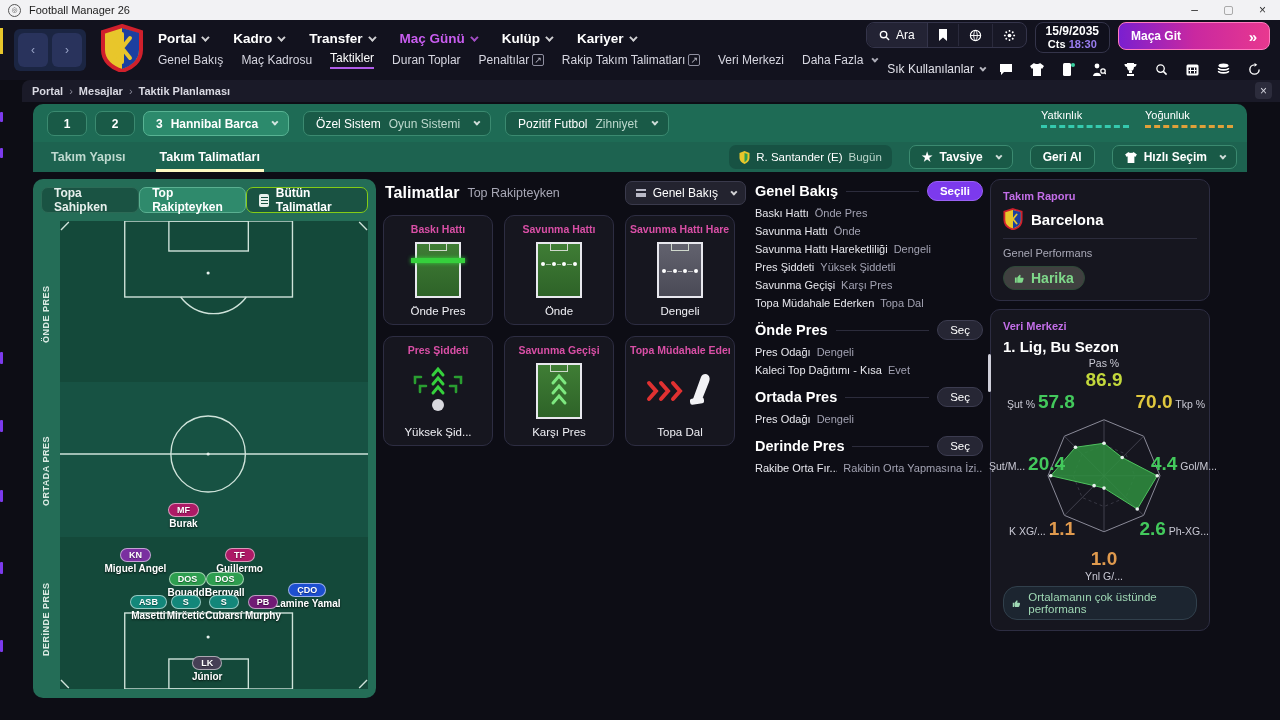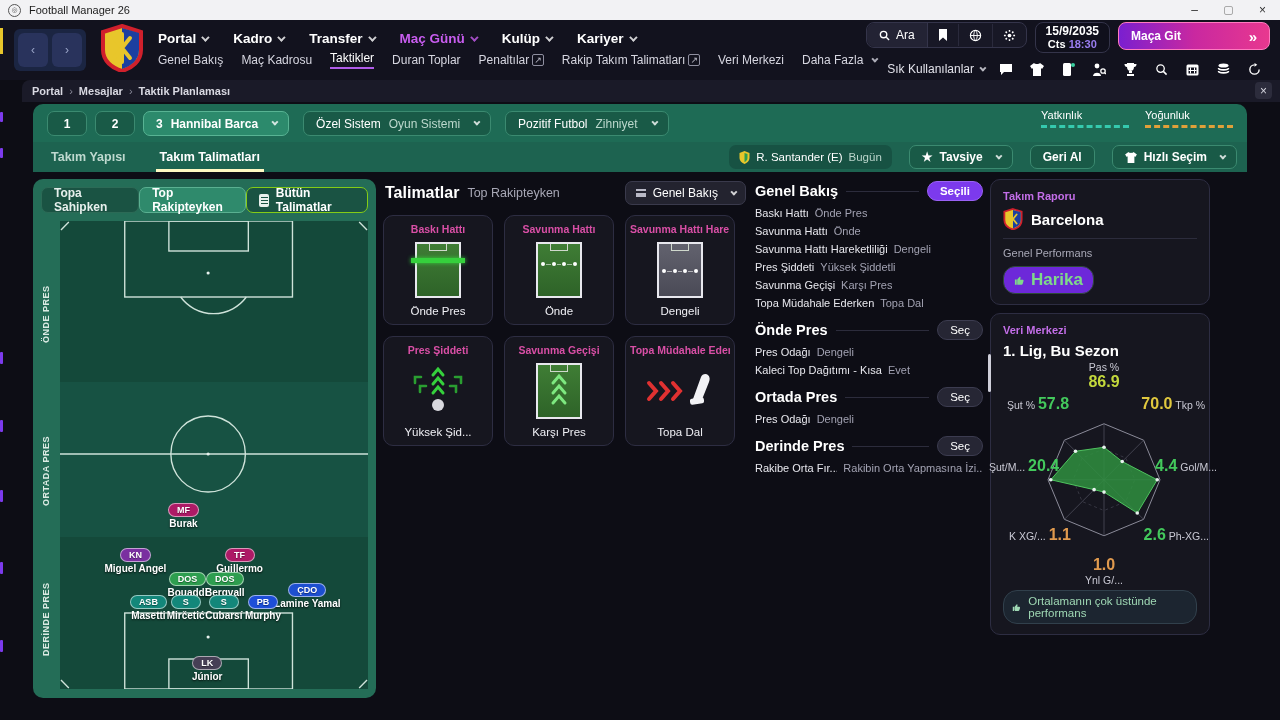--- a/index.html
+++ b/index.html
@@ -147,27 +147,27 @@
   .srow .sv { color:#a2a2b2; white-space:nowrap; overflow:hidden;}
   .scrollbar { position:absolute; right:-8px; top:175px; width:3px; height:38px; background:#cfcfda; border-radius:2px;}
 
   
   .rightcol { width:220px; flex:none; display:flex; flex-direction:column; gap:8px;}
   .rcard { background:#16161f; border:1px solid #2d2d42; border-radius:10px; padding:10px 12px;}
   .rlabel { color:#c36ee8; font-weight:bold; font-size:11px; margin-bottom:6px;}
   .teamrow { display:flex; align-items:center; gap:8px; padding-bottom:8px; border-bottom:1px solid #2c2c3c; margin-bottom:8px;}
   .teamname { color:#fff; font-weight:bold; font-size:15px;}
   .dimtxt { color:#a8a8b6; font-size:11px; margin-bottom:7px;}
-  .pill { display:inline-flex; align-items:center; gap:6px; background:#6d28d9; border:1px solid #2e4a38;
-    color:#7fd98a; font-size:17px; font-weight:bold; border-radius:12px; padding:3px 10px;}
+  .pill { display:inline-flex; align-items:center; gap:6px; background:#404040; border:1px solid #2e4a38;
+    color:#7fd98a; font-size:14px; font-weight:bold; border-radius:12px; padding:3px 10px;}
   .dc-title { color:#fff; font-weight:bold; font-size:15px; margin-bottom:2px;}
   .radarwrap { position:relative; width:202px; height:225px; margin:0 auto;}
   .radarwrap svg { position:absolute; left:50%; top:50%; transform:translate(-50%,-46%);}
   .axlab { position:absolute; font-size:10.5px; color:#c9c9d4; white-space:nowrap;}
-  .axlab .ax-val { font-weight:bold; font-size:16px; }
+  .axlab .ax-val { font-weight:bold; font-size:19px; }
   .axlab.stack { text-align:center; }
   .ax-0 { left:50%; top:0; transform:translateX(-50%);}
   .ax-1 { right:0; top:34px;}
   .ax-2 { right:-12px; top:96px;}
   .ax-3 { right:-4px; bottom:42px;}
   .ax-4 { left:50%; bottom:0; transform:translateX(-50%);}
   .ax-5 { left:6px; bottom:42px;}
   .ax-6 { left:-14px; top:96px;}
   .ax-7 { left:4px; top:34px;}
   .bigpill { display:flex; align-items:center; justify-content:center; gap:7px; background:#1c2530; border:1px solid #31404c;
@@ -475,21 +475,21 @@
         <div id="players">
             <div class="player" style="left: 40.1%; top: 62.5%;"><span class="pbadge" style="background: rgb(173, 26, 102);">MF</span><div class="pname">Burak</div></div>
             <div class="player" style="left: 24.5%; top: 72.3%;"><span class="pbadge" style="background: rgb(122, 47, 160);">KN</span><div class="pname">Miguel Angel</div></div>
             <div class="player" style="left: 58.3%; top: 72.3%;"><span class="pbadge" style="background: rgb(173, 26, 102);">TF</span><div class="pname">Guillermo</div></div>
             <div class="player" style="left: 41.4%; top: 77.4%;"><span class="pbadge" style="background: rgb(46, 158, 79);">DOS</span><div class="pname">Bouaddi</div></div>
             <div class="player" style="left: 53.5%; top: 77.4%;"><span class="pbadge" style="background: rgb(46, 158, 79);">DOS</span><div class="pname">Bergvall</div></div>
             <div class="player" style="left: 80.3%; top: 79.7%;"><span class="pbadge" style="background: rgb(29, 79, 208);">ÇDO</span><div class="pname">Lamine Yamal</div></div>
             <div class="player" style="left: 28.7%; top: 82.2%;"><span class="pbadge" style="background: rgb(19, 135, 122);">ASB</span><div class="pname">Masetti</div></div>
             <div class="player" style="left: 40.8%; top: 82.2%;"><span class="pbadge" style="background: rgb(19, 135, 122);">S</span><div class="pname">Mirčetić</div></div>
             <div class="player" style="left: 53.2%; top: 82.2%;"><span class="pbadge" style="background: rgb(19, 135, 122);">S</span><div class="pname">Cubarsí</div></div>
-            <div class="player" style="left: 65.9%; top: 82.2%;"><span class="pbadge" style="background: #1d4ed8;">PB</span><div class="pname">Murphy</div></div>
+            <div class="player" style="left: 65.9%; top: 82.2%;"><span class="pbadge" style="background: #701a75;">PB</span><div class="pname">Murphy</div></div>
             <div class="player" style="left: 47.8%; top: 95.2%;"><span class="pbadge" style="background: rgb(70, 63, 85);">LK</span><div class="pname">Júnior</div></div>
           </div>
       </div>
     </div>
   </div>
 
   <div class="instr">
     <div class="instrhead">
       <span class="t1">Talimatlar</span>
       <span class="t2">Top Rakipteyken</span>

